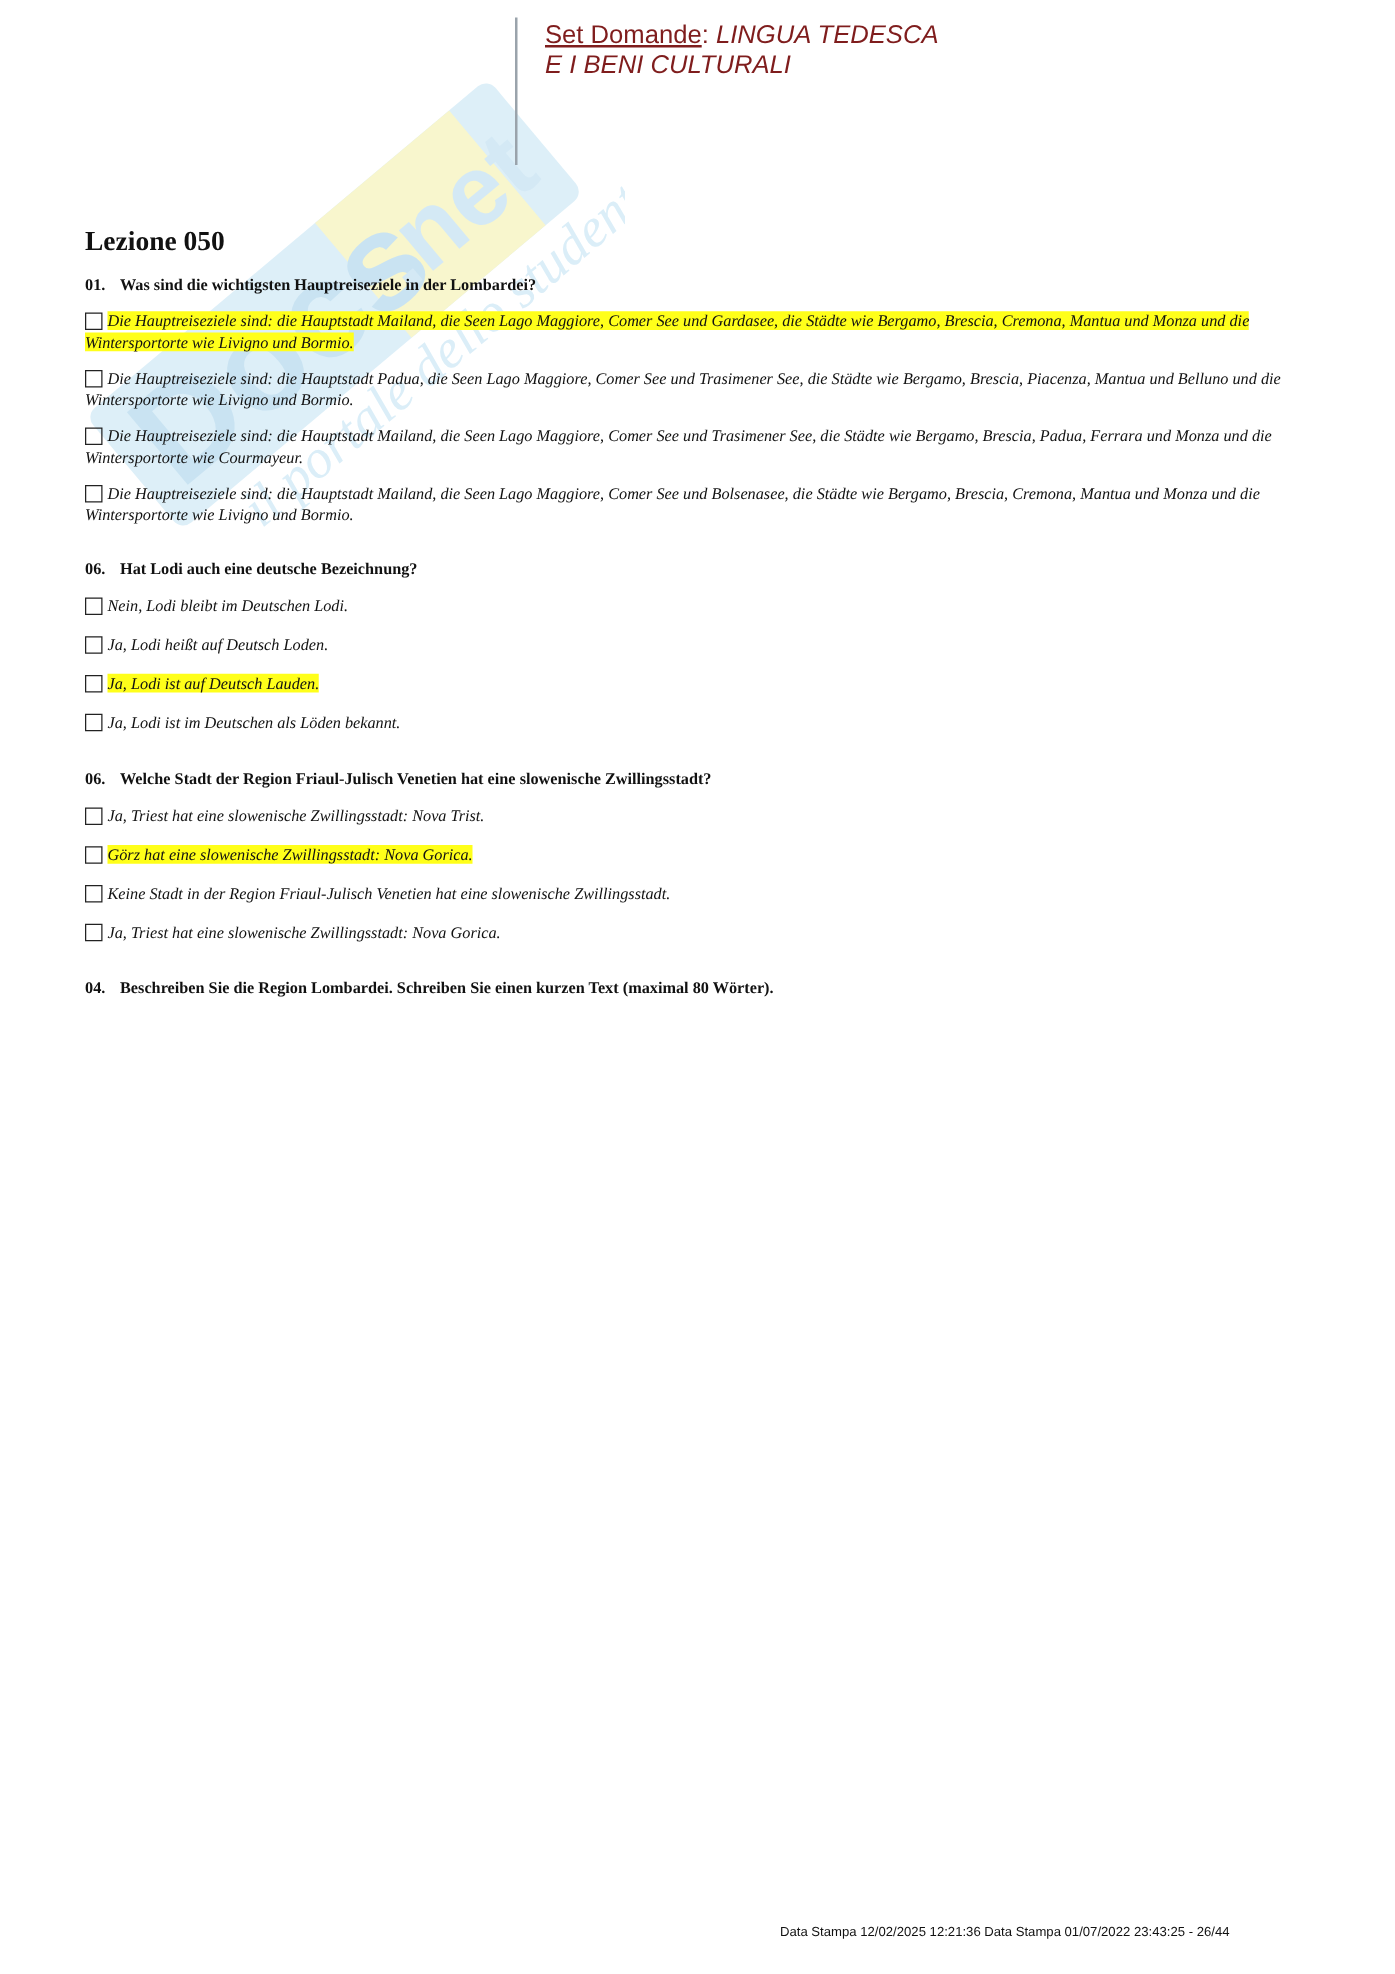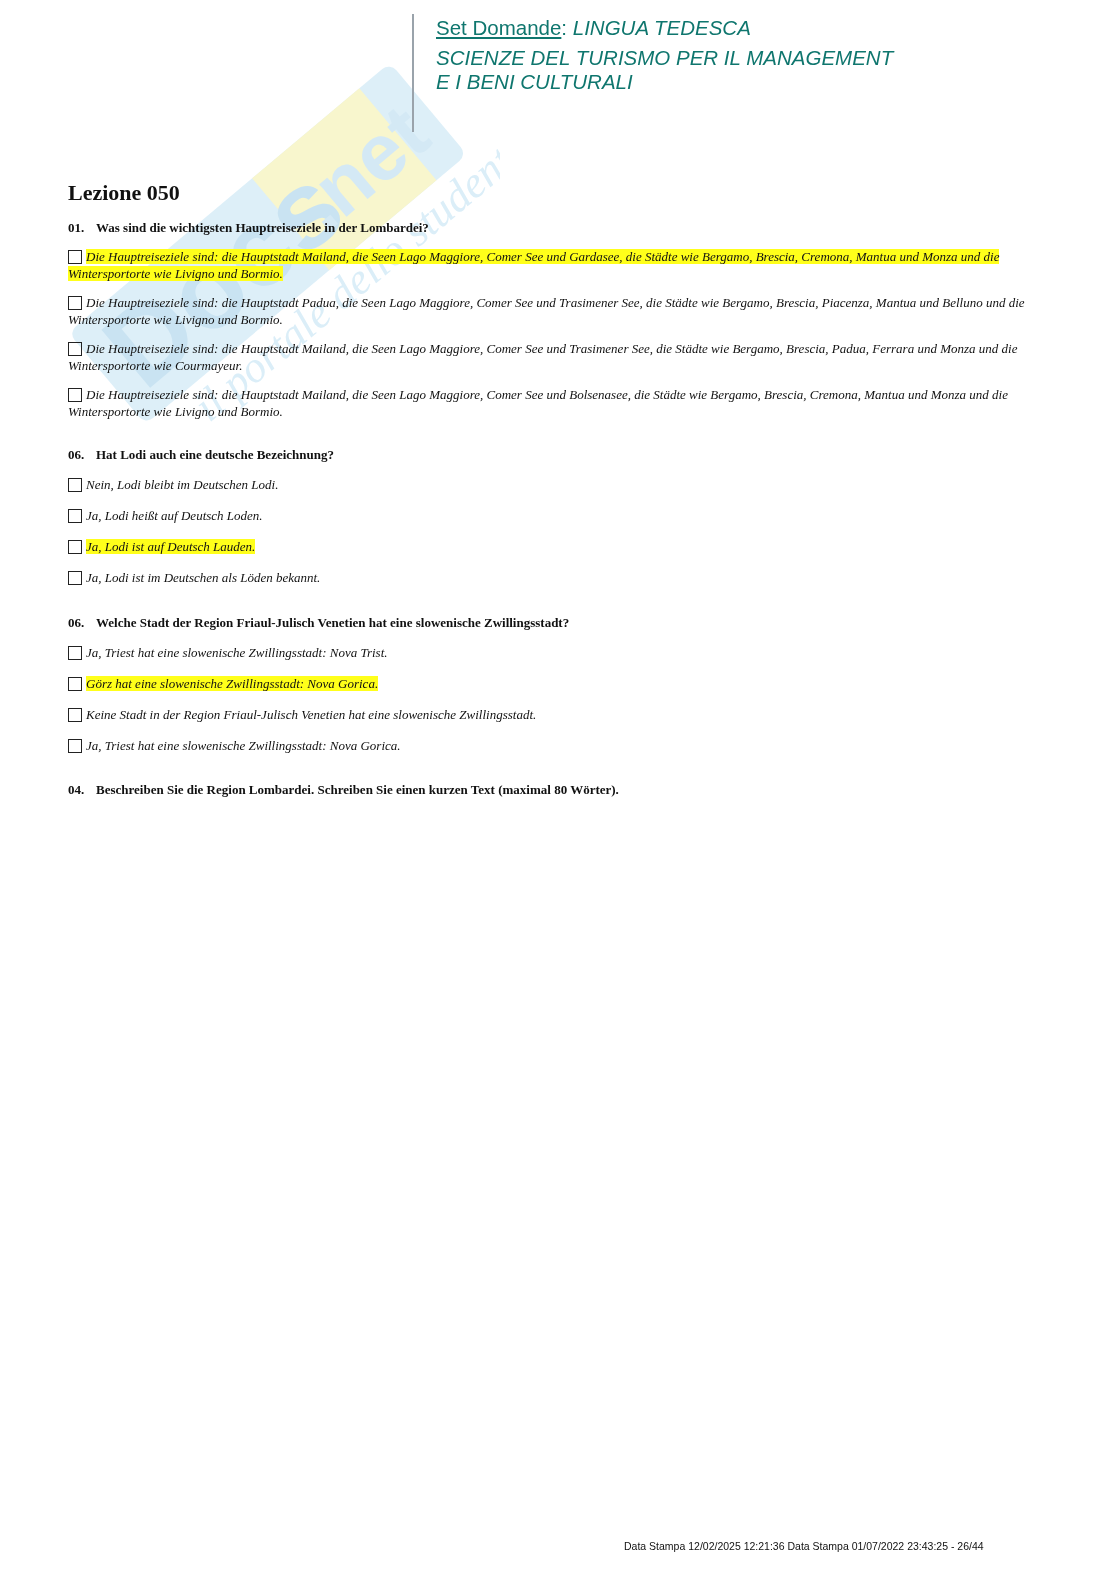--- a/index.html
+++ b/index.html
@@ -2,21 +2,21 @@
 <html><head>
 <meta charset="utf-8">
 <style>
   html, body { margin: 0; padding: 0; background: #ffffff; }
   body { width: 1116px; height: 1579px; position: relative; overflow: hidden; font-family: "Liberation Serif", serif; color: #111; }
 
   
   .watermark { position: absolute; left: 20px; top: 40px; width: 480px; height: 420px; pointer-events: none; }
 
   
-  .header { position: absolute; left: 412px; top: 14px; border-left: 2px solid #9aa3ab; padding-left: 22px; height: 118px; font-family: "Liberation Sans", sans-serif; color: #0f766e; }
+  .header { position: absolute; left: 412px; top: 14px; border-left: 2px solid #9aa3ab; padding-left: 22px; height: 118px; font-family: "Liberation Sans", sans-serif; color: #7f1d1d; }
   .header .line { font-size: 20.5px; line-height: 24px; }
   .header .line.l1 { margin-top: 2px; }
   .header .line.l2 { margin-top: 6px; }
   .header .line.l4 { margin-top: 6px; }
   .u { text-decoration: underline; }
   .i { font-style: italic; }
 
   .lesson-title { position: absolute; left: 68px; top: 180px; font-size: 22px; font-weight: bold; }
 
   .q { position: absolute; left: 68px; font-size: 13px; font-weight: bold; }
@@ -38,21 +38,20 @@
     <text x="60" y="245" font-family="Liberation Sans, sans-serif" font-size="110" font-weight="bold" fill="#c9e3f2">Docs</text>
     <text x="300" y="240" font-family="Liberation Sans, sans-serif" font-size="80" font-weight="bold" fill="#d4e9f5">.net</text>
     <text x="90" y="310" font-family="Liberation Serif, serif" font-style="italic" font-size="44" fill="#dbeef8">il portale dello studente</text>
   </g>
 </svg>
 
 <div class="header">
   <div class="line l1">
     <span class="u">Set Domande</span><span>: </span><span class="i">LINGUA TEDESCA</span>
   </div>
-  <div class="line l2 i">SCIENZE DEL TURISMO PER IL MANAGEMENT</div>
   <div class="line i">E I BENI CULTURALI</div>
 </div>
 
 <div class="lesson-title">Lezione 050</div>
 
 <div class="q" style="top:220px;">
   <span class="num">01.</span><span>Was sind die wichtigsten Hauptreiseziele in der Lombardei?</span>
 </div>
 <div class="opt" style="top:248px;">
   <span class="cb"></span><span class="hl">Die Hauptreiseziele sind: die Hauptstadt Mailand, die Seen Lago Maggiore, Comer See und Gardasee, die Städte wie Bergamo, Brescia, Cremona, Mantua und Monza und die Wintersportorte wie Livigno und Bormio.</span>

